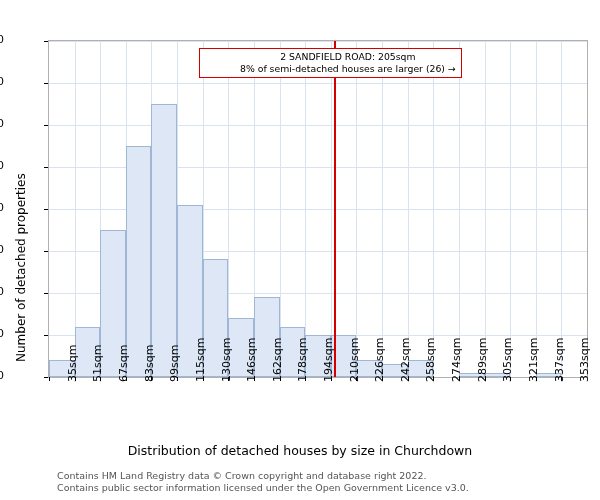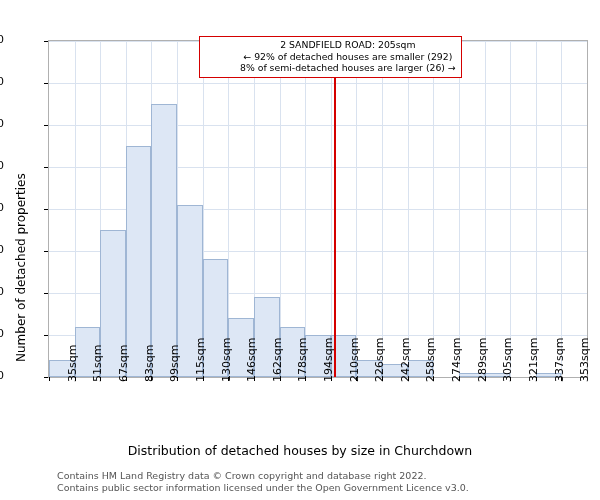--- a/index.html
+++ b/index.html
@@ -185,23 +185,22 @@
       <div class="bar" style="left: 333.048px; width: 25.619px; height: 12.6px; background: rgb(221, 231, 245); border-color: rgb(159, 182, 212);"></div>
       <div class="bar" style="left: 358.667px; width: 25.619px; height: 16.8px; background: rgb(221, 231, 245); border-color: rgb(159, 182, 212);"></div>
       <div class="bar" style="left: 409.905px; width: 25.619px; height: 4.2px; background: rgb(221, 231, 245); border-color: rgb(159, 182, 212);"></div>
       <div class="bar" style="left: 435.524px; width: 25.619px; height: 4.2px; background: rgb(221, 231, 245); border-color: rgb(159, 182, 212);"></div>
       <div class="bar" style="left: 486.762px; width: 25.619px; height: 4.2px; background: rgb(221, 231, 245); border-color: rgb(159, 182, 212);"></div>
       <div class="marker-line" style="left: 285.012px; background: rgb(212, 0, 0);"></div>
     </div>
 
   <div class="xlabel">Distribution of detached houses by size in Churchdown</div>
 
-  <div class="annotation" id="annotation" style="top: 36px; left: 199.012px; padding-left: 40px;">
+  <div class="annotation" id="annotation" style="top: 48px; left: 199.012px; padding-left: 40px;">
     <div>2 SANDFIELD ROAD: 205sqm</div>
-    <div>← 92% of detached houses are smaller (292)</div>
     <div>8% of semi-detached houses are larger (26) →</div>
   </div>
 
   <div class="footer">
     <div>Contains HM Land Registry data © Crown copyright and database right 2022.</div>
     <div>Contains public sector information licensed under the Open Government Licence v3.0.</div>
   </div>
 
 <div class="ytick" style="top: 369px;">0</div>
     <div class="tickmark" style="left: 44px; top: 377px; width: 4px; height: 1px;"></div>

